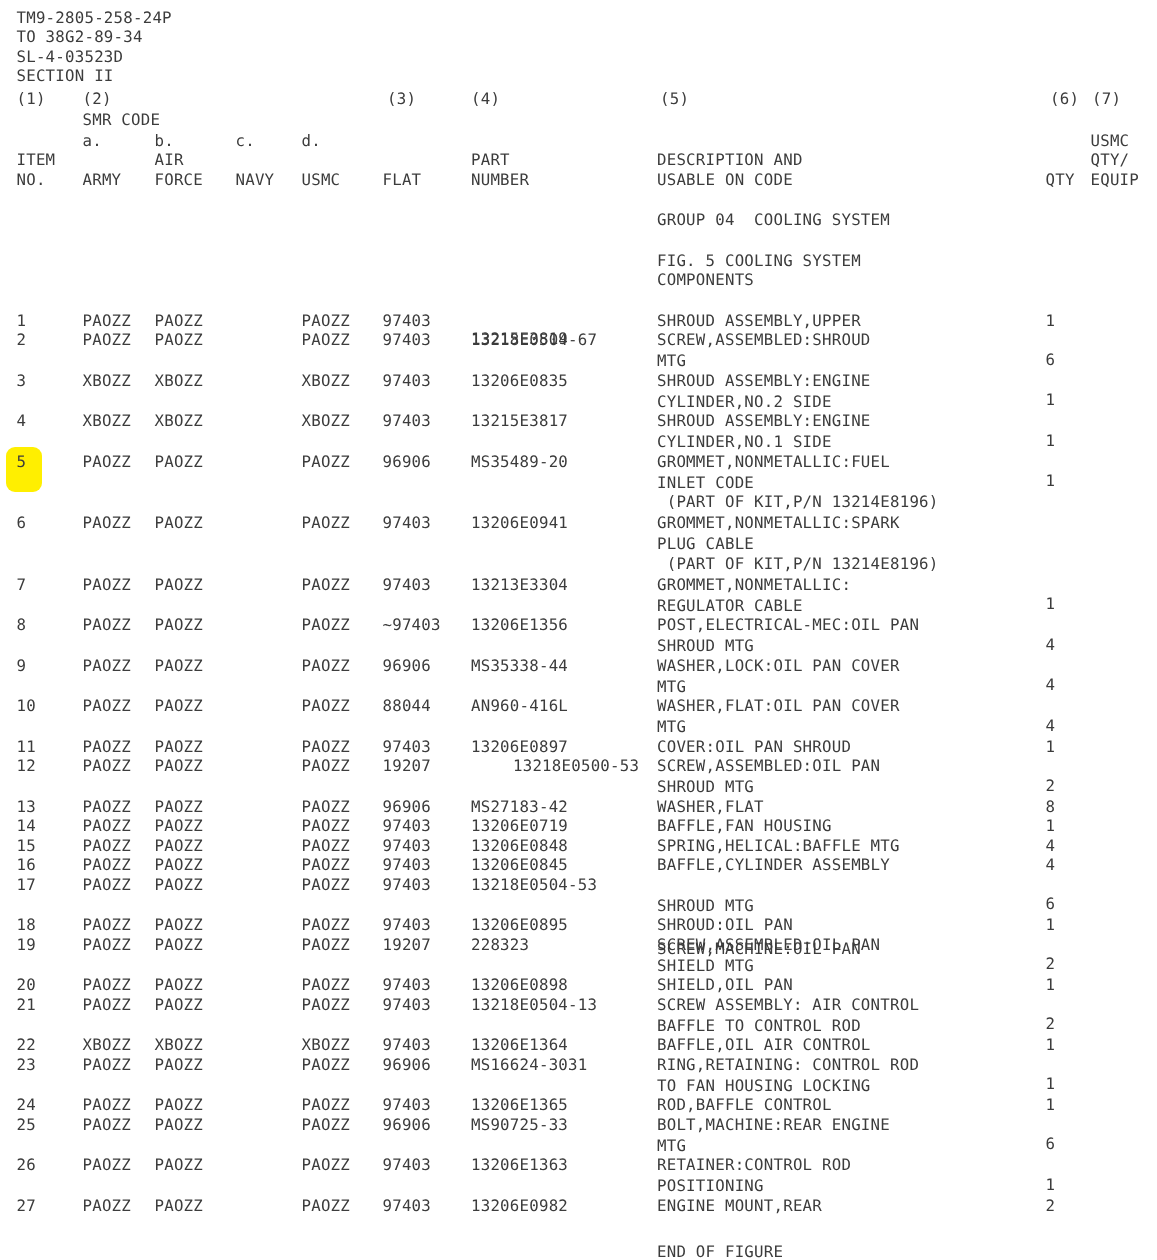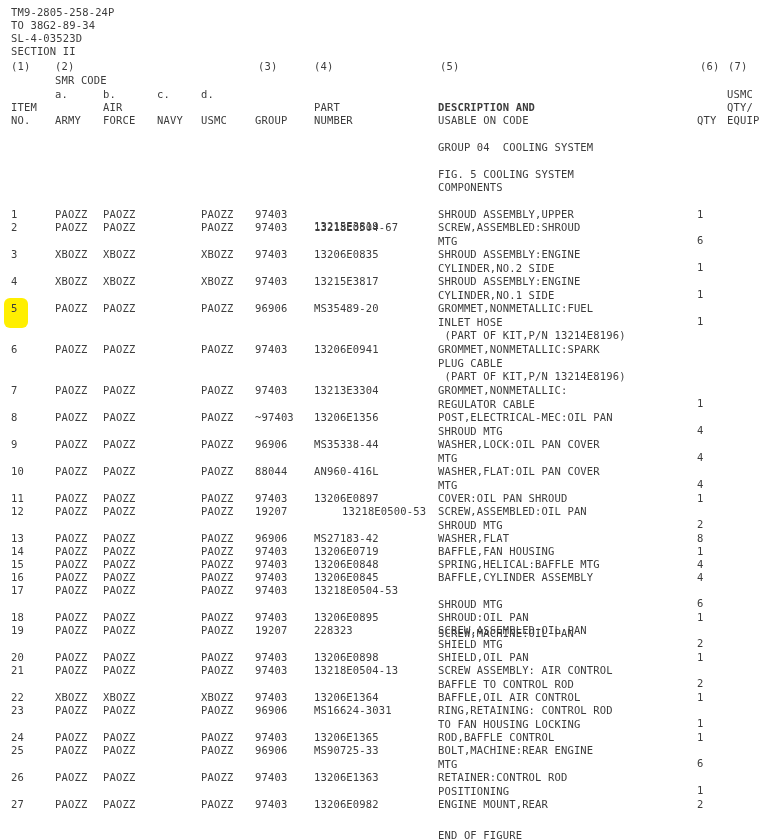--- a/index.html
+++ b/index.html
@@ -83,30 +83,30 @@
   <div class="ln c-smr" style="top:74px;">SMR CODE</div>
 
   <div class="ln c-sa" style="top:88px;">a.</div>
   <div class="ln c-sb" style="top:88px;">b.</div>
   <div class="ln c-sc" style="top:88px;">c.</div>
   <div class="ln c-sd" style="top:88px;">d.</div>
 
   <div class="ln c-item" style="top:101px;">ITEM</div>
   <div class="ln c-af" style="top:101px;">AIR</div>
   <div class="ln c-part" style="top:101px;">PART</div>
-  <div class="ln c-desc" style="top:101px;font-weight:bold;">DESCRIPTION AND</div>
+  <div class="ln c-desc" style="top:101px;">DESCRIPTION AND</div>
   <div class="ln c-uqty" style="top:88px;">USMC</div>
   <div class="ln c-uqty" style="top:101px;">QTY/</div>
 
   <div class="ln c-item" style="top:114px;">NO.</div>
   <div class="ln c-army" style="top:114px;">ARMY</div>
   <div class="ln c-af" style="top:114px;">FORCE</div>
   <div class="ln c-navy" style="top:114px;">NAVY</div>
   <div class="ln c-usmc" style="top:114px;">USMC</div>
-  <div class="ln c-cagec" style="top:114px;">GROUP</div>
+  <div class="ln c-cagec" style="top:114px;">FLAT</div>
   <div class="ln c-part" style="top:114px;">NUMBER</div>
   <div class="ln c-desc" style="top:114px;">USABLE ON CODE</div>
   <div class="ln c-qty" style="top:114px;">QTY</div>
   <div class="ln c-uqty" style="top:114px;">EQUIP</div>
 
   <div class="ln c-desc" style="top:141px;">GROUP 04  COOLING SYSTEM</div>
   <div class="ln c-desc" style="top:168px;">FIG. 5 COOLING SYSTEM</div>
   <div class="ln c-desc" style="top:181px;">COMPONENTS</div>
 
   <div class="hl" id="row-highlight" style="left: 4px; top: 298px; width: 24px; height: 30px; background: rgb(255, 239, 0);"></div>
@@ -147,21 +147,21 @@
       <div class="ln c-desc" style="top: 275px;">SHROUD ASSEMBLY:ENGINE</div>
       <div class="ln c-desc" style="top: 288.5px;">CYLINDER,NO.1 SIDE</div>
       <div class="ln c-qty" style="top: 288px;">1</div>
       <div class="ln c-item ontop" style="top: 302px;">5</div>
       <div class="ln c-army ontop" style="top: 302px;">PAOZZ</div>
       <div class="ln c-af ontop" style="top: 302px;">PAOZZ</div>
       <div class="ln c-usmc ontop" style="top: 302px;">PAOZZ</div>
       <div class="ln c-cagec ontop" style="top: 302px;">96906</div>
       <div class="ln c-part ontop" style="top: 302px;">MS35489-20</div>
       <div class="ln c-desc" style="top: 302px;">GROMMET,NONMETALLIC:FUEL</div>
-      <div class="ln c-desc" style="top: 315.5px;">INLET HOSE</div>
+      <div class="ln c-desc" style="top: 315.5px;">INLET CODE</div>
       <div class="ln c-desc" style="top: 329px;"> (PART OF KIT,P/N 13214E8196)</div>
       <div class="ln c-qty" style="top: 315px;">1</div>
       <div class="ln c-item ontop" style="top: 343px;">6</div>
       <div class="ln c-army ontop" style="top: 343px;">PAOZZ</div>
       <div class="ln c-af ontop" style="top: 343px;">PAOZZ</div>
       <div class="ln c-usmc ontop" style="top: 343px;">PAOZZ</div>
       <div class="ln c-cagec ontop" style="top: 343px;">97403</div>
       <div class="ln c-part ontop" style="top: 343px;">13206E0941</div>
       <div class="ln c-desc" style="top: 343px;">GROMMET,NONMETALLIC:SPARK</div>
       <div class="ln c-desc" style="top: 356.5px;">PLUG CABLE</div>

